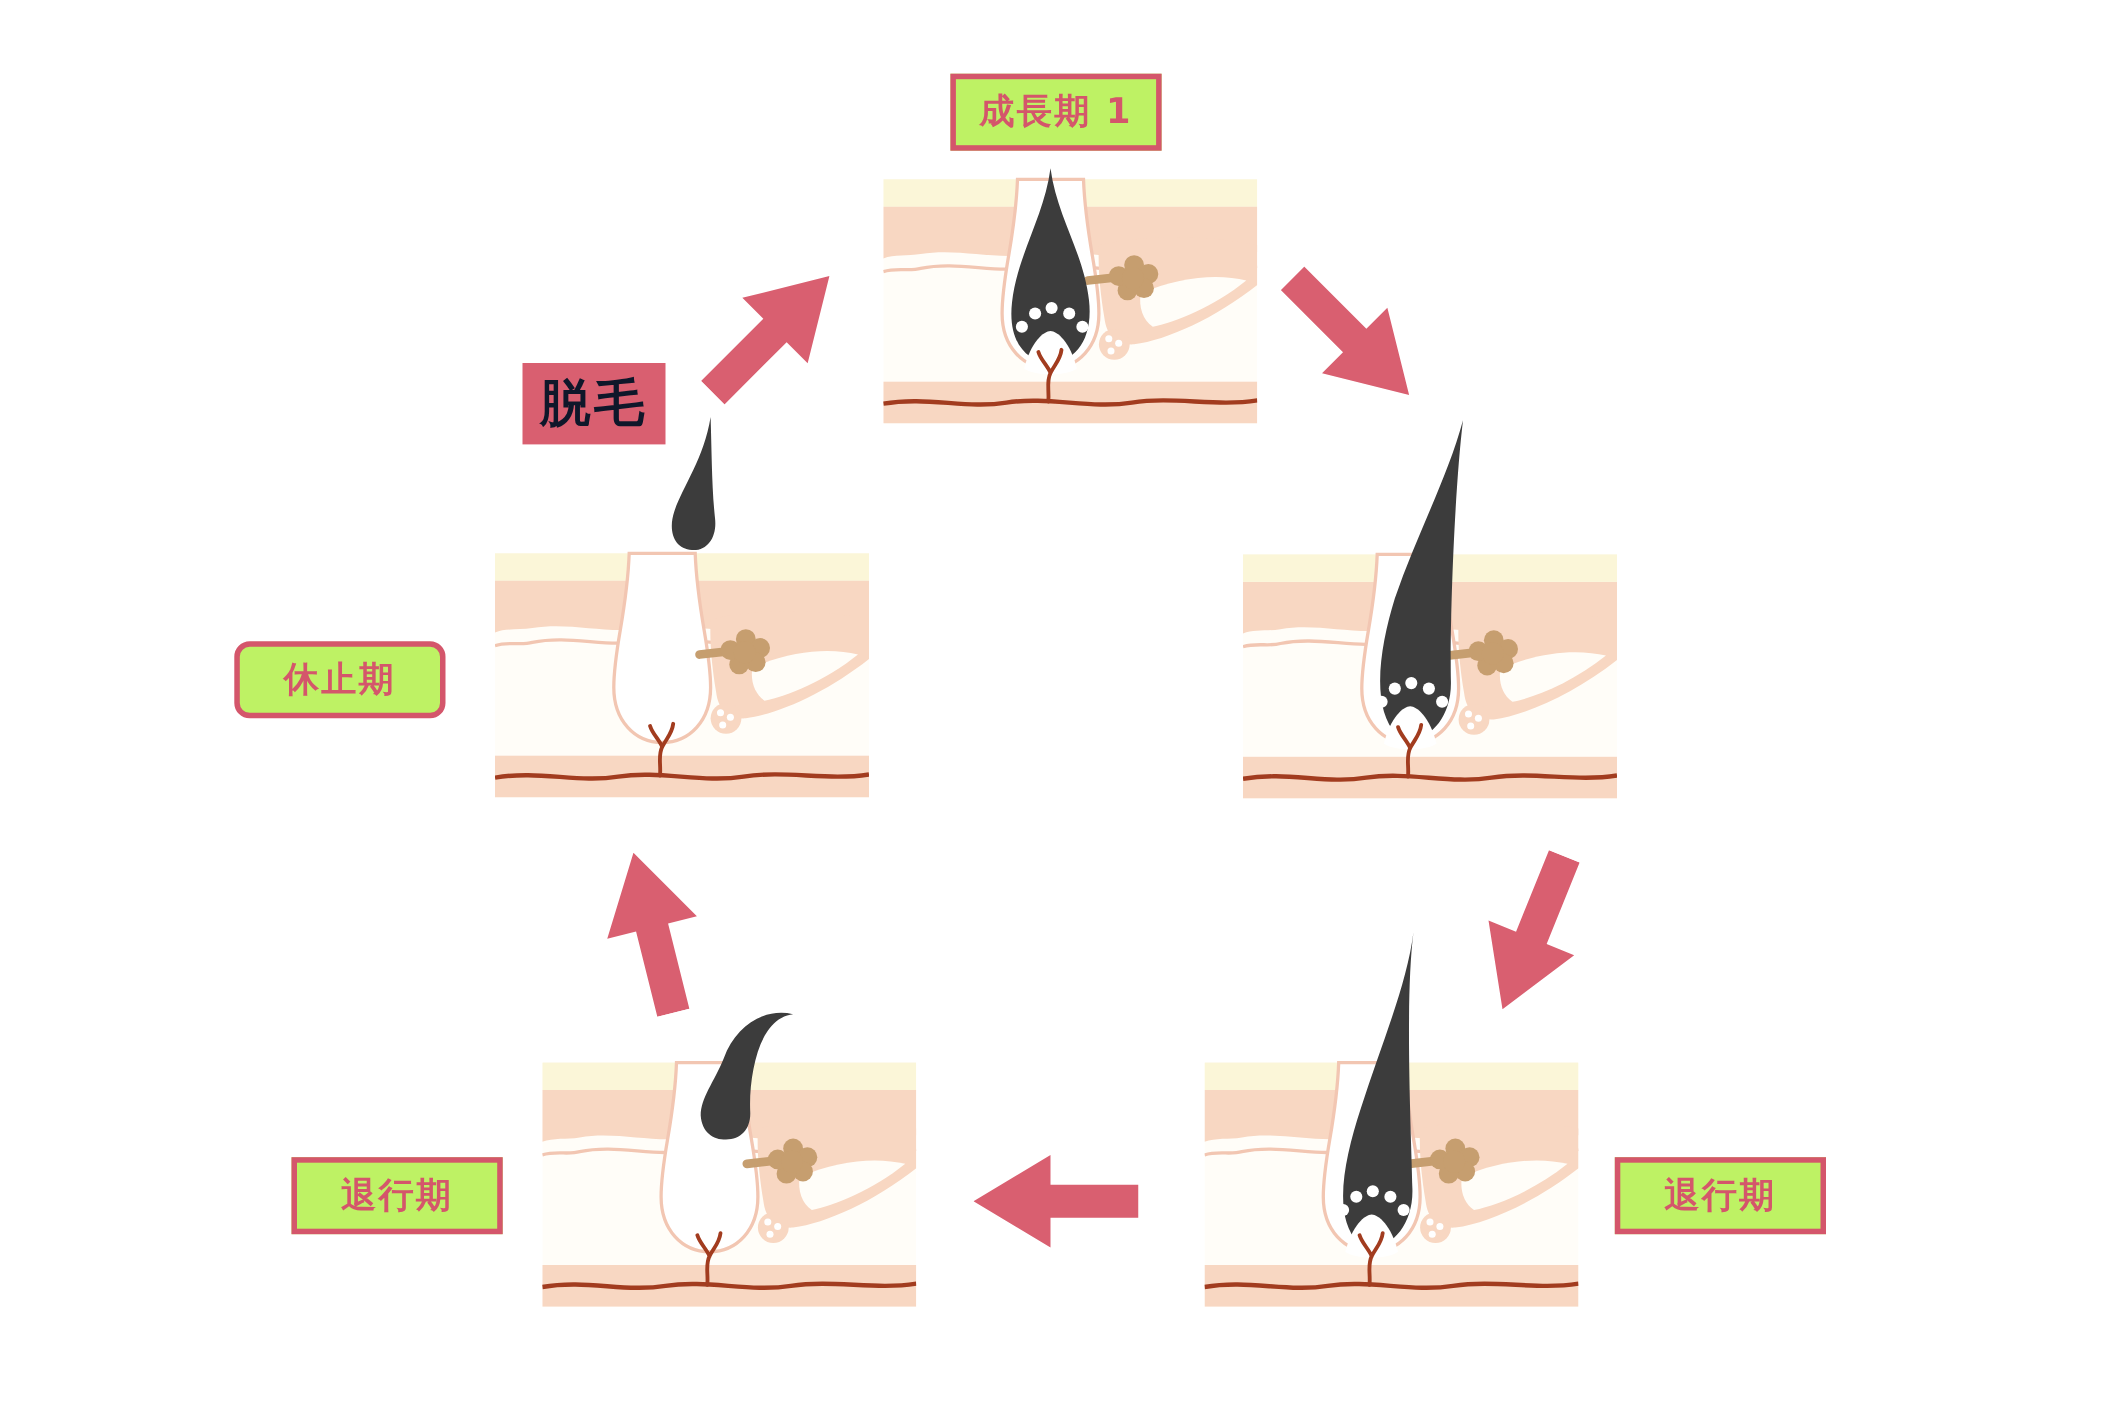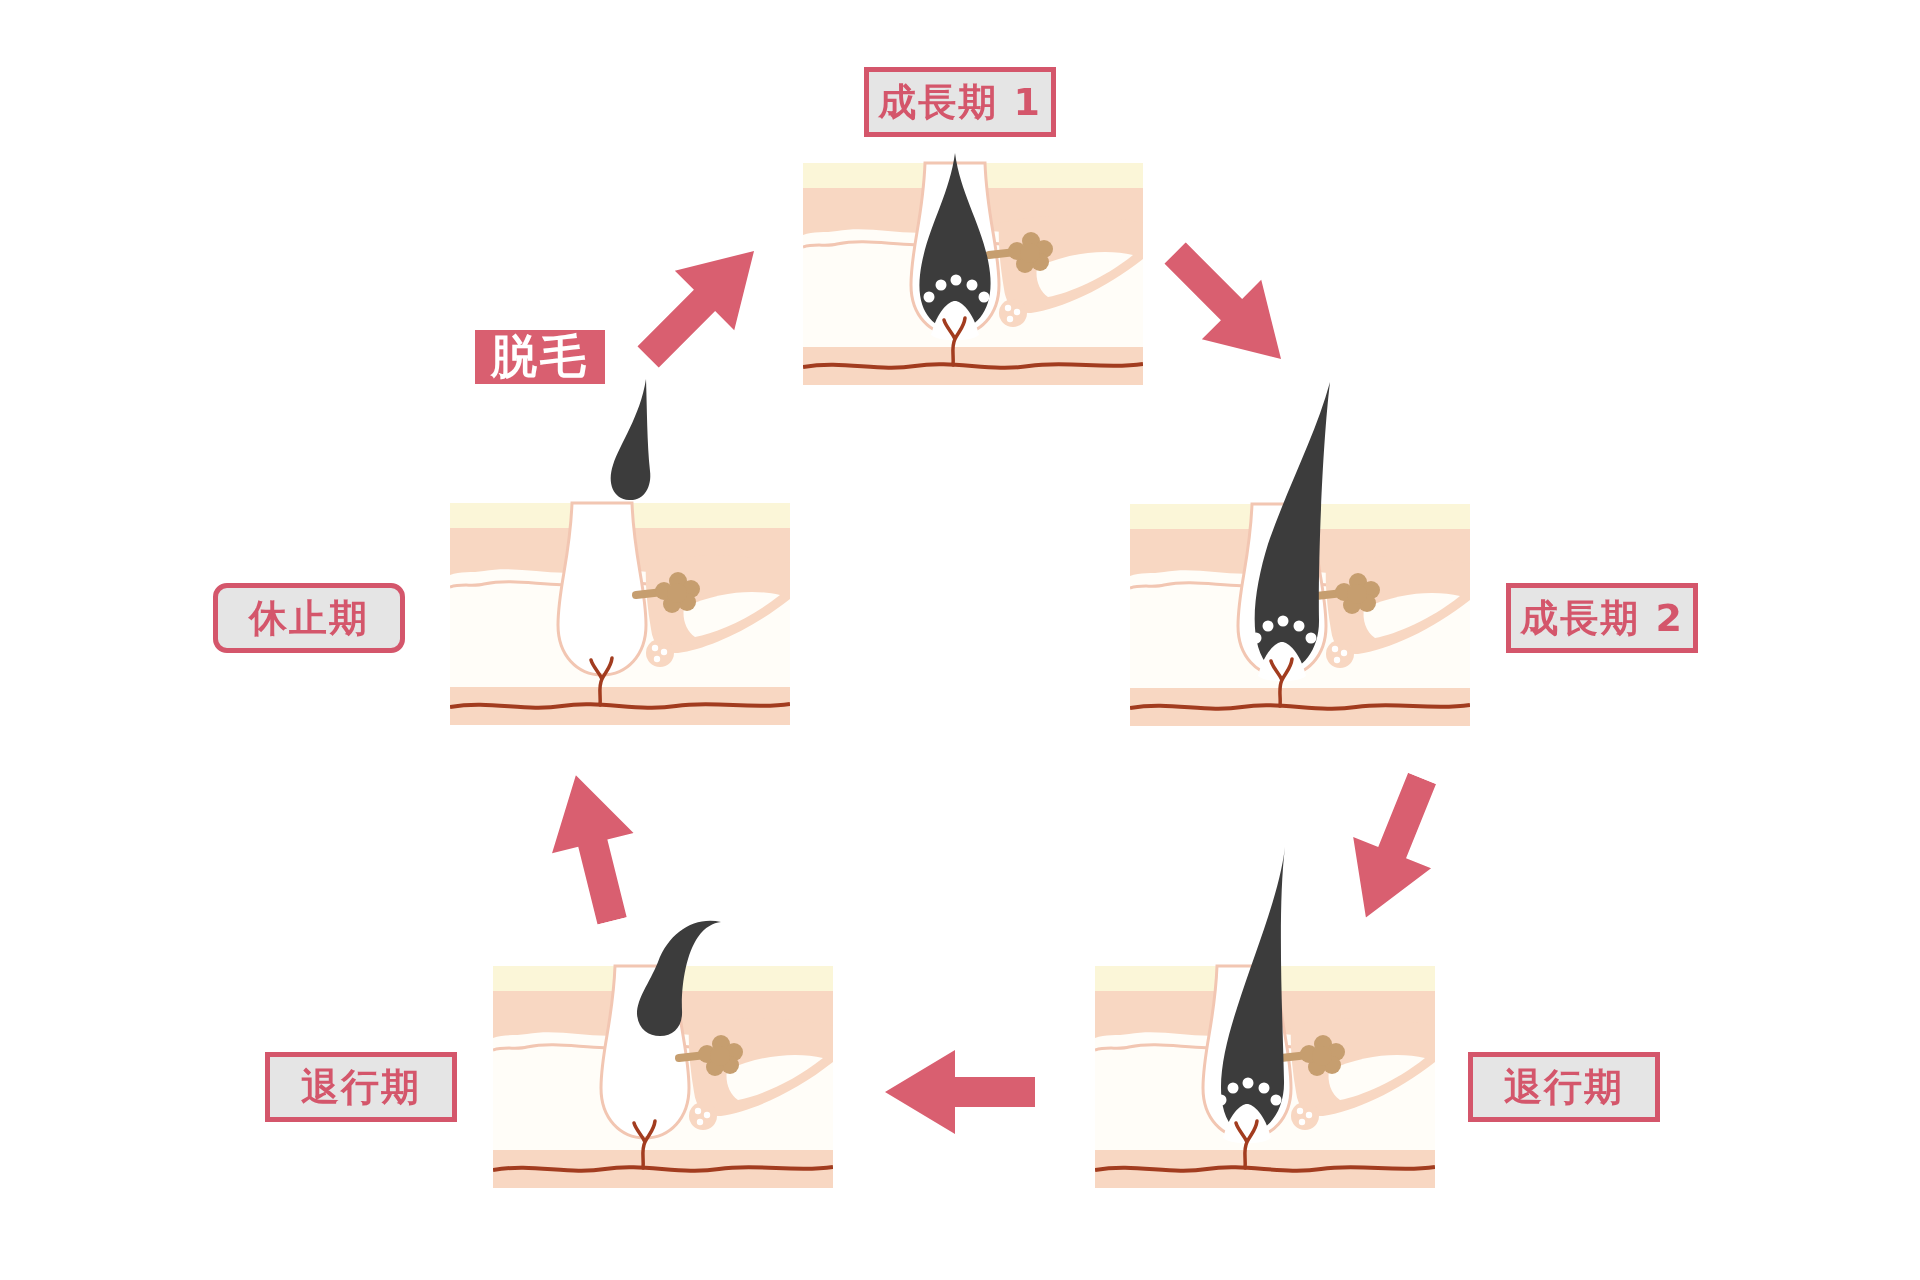--- a/index.html
+++ b/index.html
@@ -4,42 +4,41 @@
 <style>
   html,body{margin:0;padding:0;background:#ffffff;}
   .canvas{
     position:relative;width:1920px;height:1280px;background:#ffffff;overflow:hidden;
     font-family:"DejaVu Sans","Liberation Sans",sans-serif;
   }
   .illustration{position:absolute;}
   .stage-label{
     position:absolute;width:192px;height:70px;box-sizing:border-box;
     display:flex;align-items:center;justify-content:center;
-    background:#e5e5e5;border:5px solid var(--label,#d4566b);
-    color:var(--label,#d4566b);font-size:38px;font-weight:bold;letter-spacing:2px;
+    background:#bef264;border:5px solid var(--label,#d4566b);
+    color:var(--label,#d4566b);font-size:32px;font-weight:bold;letter-spacing:2px;
     white-space:nowrap;
   }
   .shed-label{
-    position:absolute;width:130px;height:54px;box-sizing:border-box;
+    position:absolute;width:130px;height:74px;box-sizing:border-box;
     display:flex;align-items:center;justify-content:center;
-    background:var(--rose,#d95f70);color:#ffffff;
+    background:var(--rose,#d95f70);color:#0f172a;
     font-size:46px;font-weight:bold;letter-spacing:3px;white-space:nowrap;
   }
   .arrow{position:absolute;width:150px;height:90px;}
   .arrow svg{display:block;}
   .arrow polygon{fill:var(--rose,#d95f70);}
 </style>
 </head>
 <body>
 
 <div class="canvas">
 
   <div class="stage-label" style="left:864px;top:67px;">成長期 1</div>
 
-  <div class="stage-label" style="left:1506px;top:583px;">成長期 2</div>
 
   <div class="stage-label" style="left:1468px;top:1052px;">退行期</div>
 
   <div class="stage-label" style="left:265px;top:1052px;">退行期</div>
 
   <div class="stage-label" style="left:213px;top:583px;border-radius:14px;">休止期</div>
 
   <div class="shed-label" style="left:475px;top:330px;">脱毛</div>
 
   <svg class="illustration" style="left:803px;top:23px;" width="340" height="362" viewBox="0 0 340 362">

